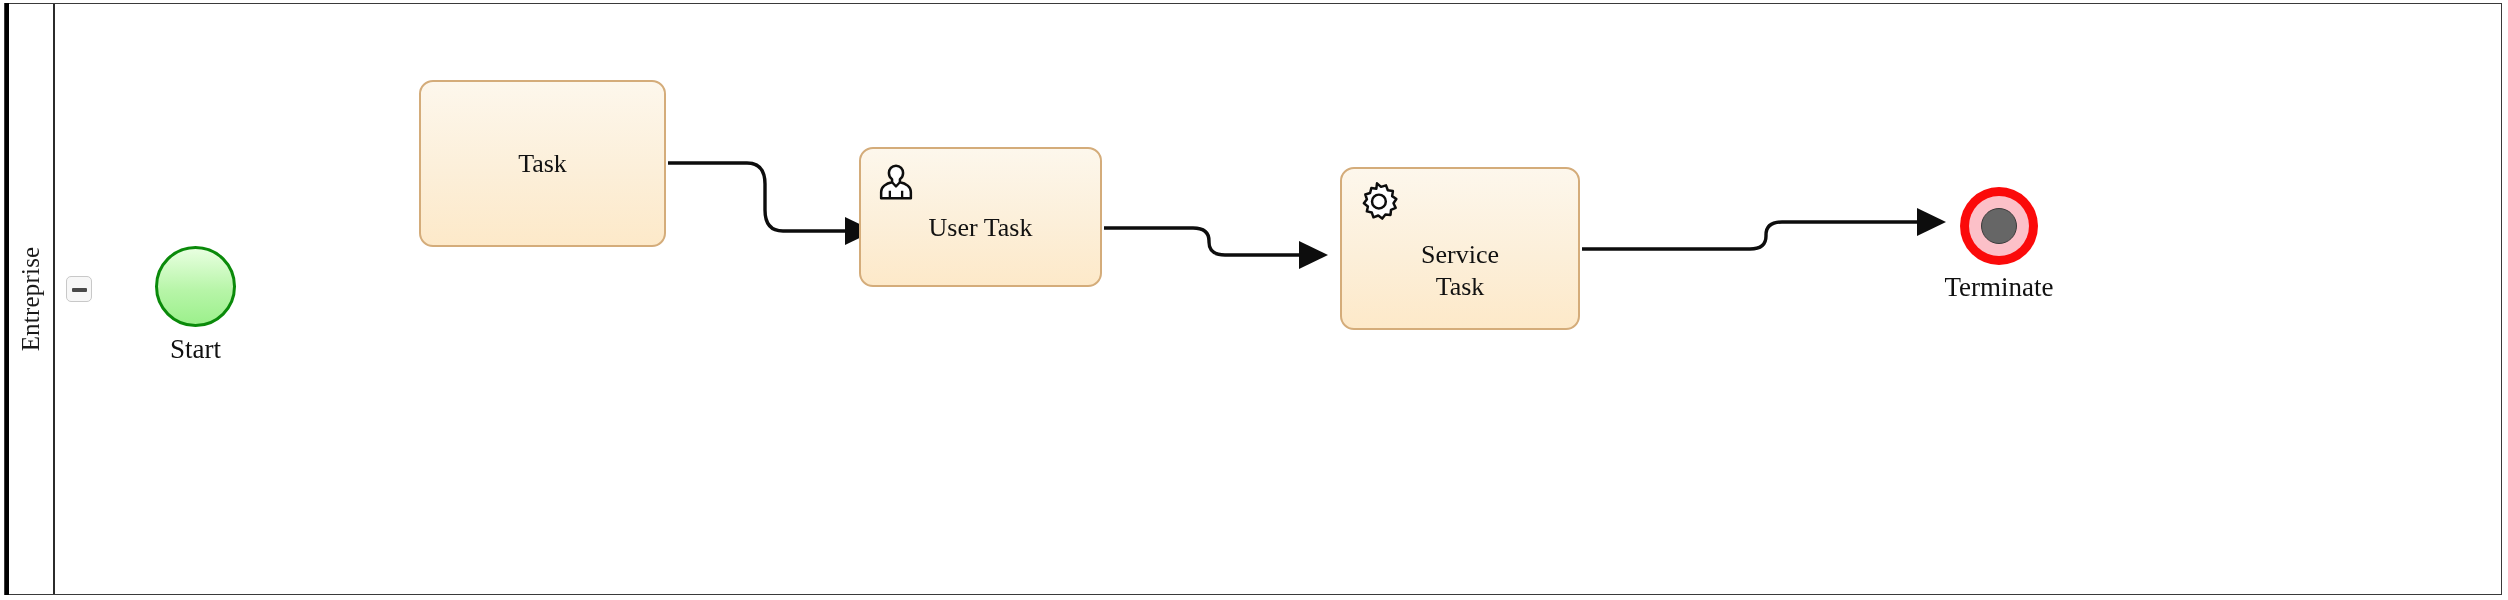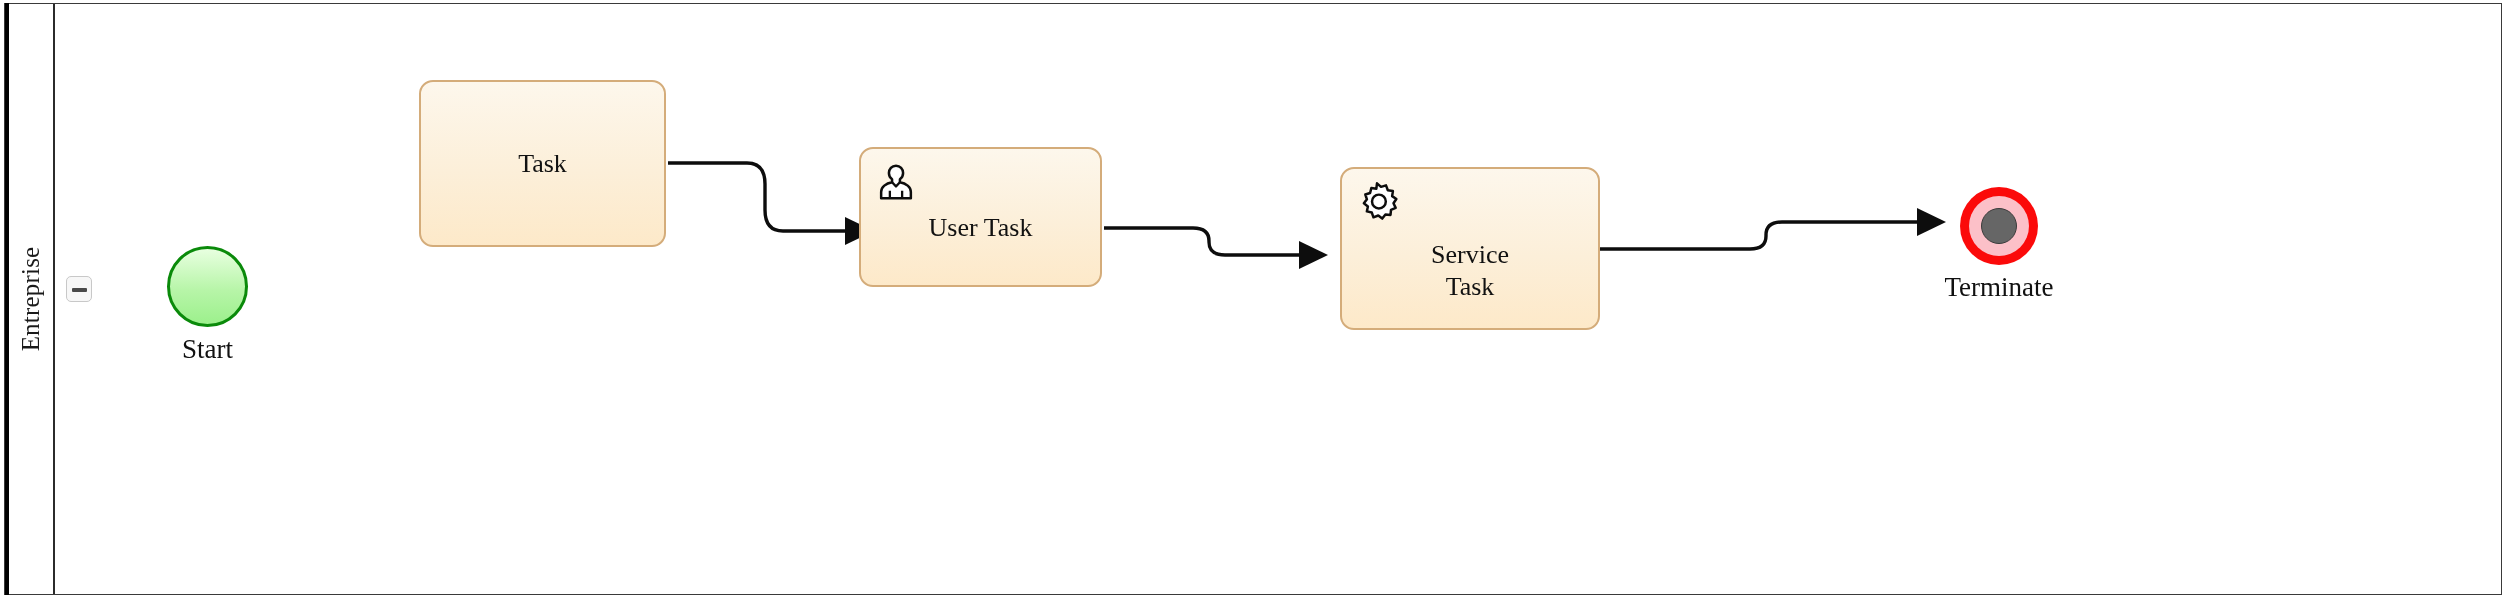--- a/index.html
+++ b/index.html
@@ -85,21 +85,21 @@
     height: 4px;
     background: #4a4a4a;
     border-radius: 1px;
   }
 
   
   .node { position: absolute; }
 
   
   .start-event {
-    left: 162px;
+    left: 150px;
     top: 242px;
     width: 81px;
     height: 81px;
   }
   .start-circle {
     width: 100%;
     height: 100%;
     box-sizing: border-box;
     border-radius: 50%;
     border: 3px solid #0a8a0a;
@@ -152,21 +152,21 @@
 
   
   .task {
     box-sizing: border-box;
     border: 2px solid #d4ac7a;
     border-radius: 14px;
     background: linear-gradient(180deg, #fdf7ec 0%, #fcefd9 55%, #fde9c9 100%);
   }
   .task-plain  { left: 414px;  top: 76px;  width: 247px; height: 167px; }
   .task-user   { left: 854px;  top: 143px; width: 243px; height: 140px; }
-  .task-service{ left: 1335px; top: 163px; width: 260px; height: 163px; }
+  .task-service{ left: 1335px; top: 163px; width: 240px; height: 163px; }
 
   .task-text {
     position: absolute;
     left: 0;
     right: 0;
     text-align: center;
     font-size: 26px;
     line-height: 1.24;
     color: #111111;
   }

